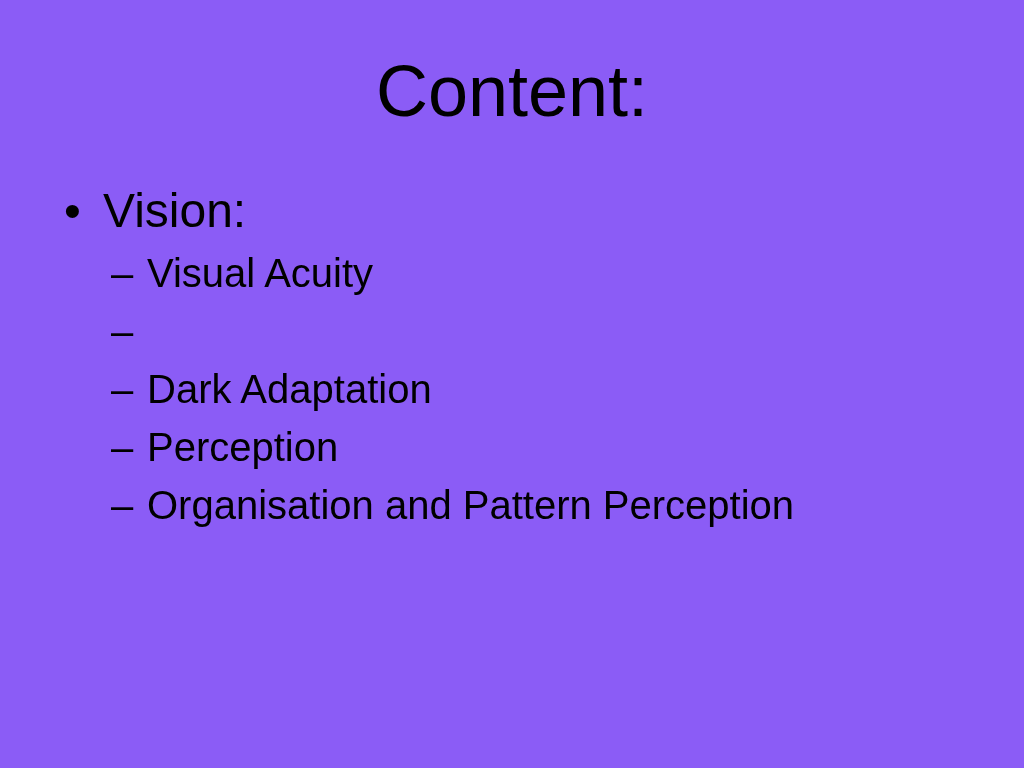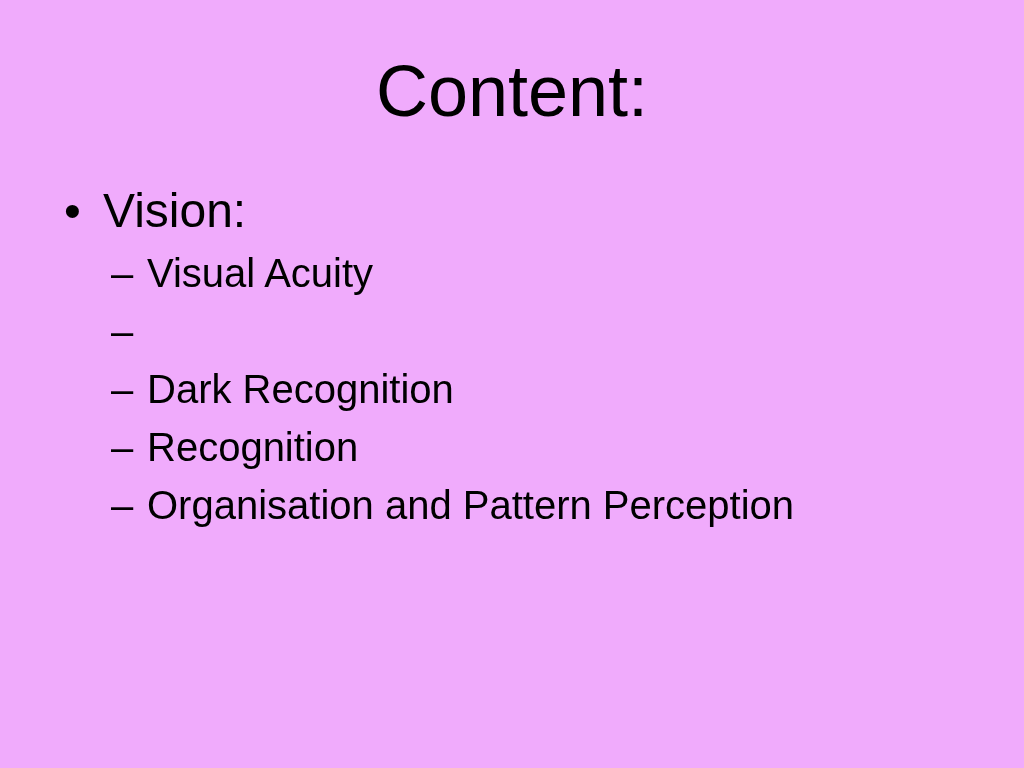--- a/index.html
+++ b/index.html
@@ -3,21 +3,21 @@
 <meta charset="utf-8">
 <style>
   html, body {
     margin: 0;
     padding: 0;
   }
   .slide {
     position: relative;
     width: 1024px;
     height: 768px;
-    background: #f0abfc;
+    background: #8b5cf6;
     color: #000000;
     font-family: "Liberation Sans", sans-serif;
     overflow: hidden;
   }
   .slide-title {
     position: absolute;
     top: 55px;
     left: 0;
     width: 1024px;
     text-align: center;
@@ -73,26 +73,26 @@
       <span class="marker">–</span>
       <span>Visual Acuity</span>
     </div>
 
     <div class="sub-row">
       <span class="marker">–</span>
     </div>
 
     <div class="sub-row">
       <span class="marker">–</span>
-      <span>Dark Recognition</span>
+      <span>Dark Adaptation</span>
     </div>
 
     <div class="sub-row">
       <span class="marker">–</span>
-      <span>Recognition</span>
+      <span>Perception</span>
     </div>
 
     <div class="sub-row">
       <span class="marker">–</span>
       <span>Organisation and Pattern Perception</span>
     </div>
 
   </div>
 
 </div>

